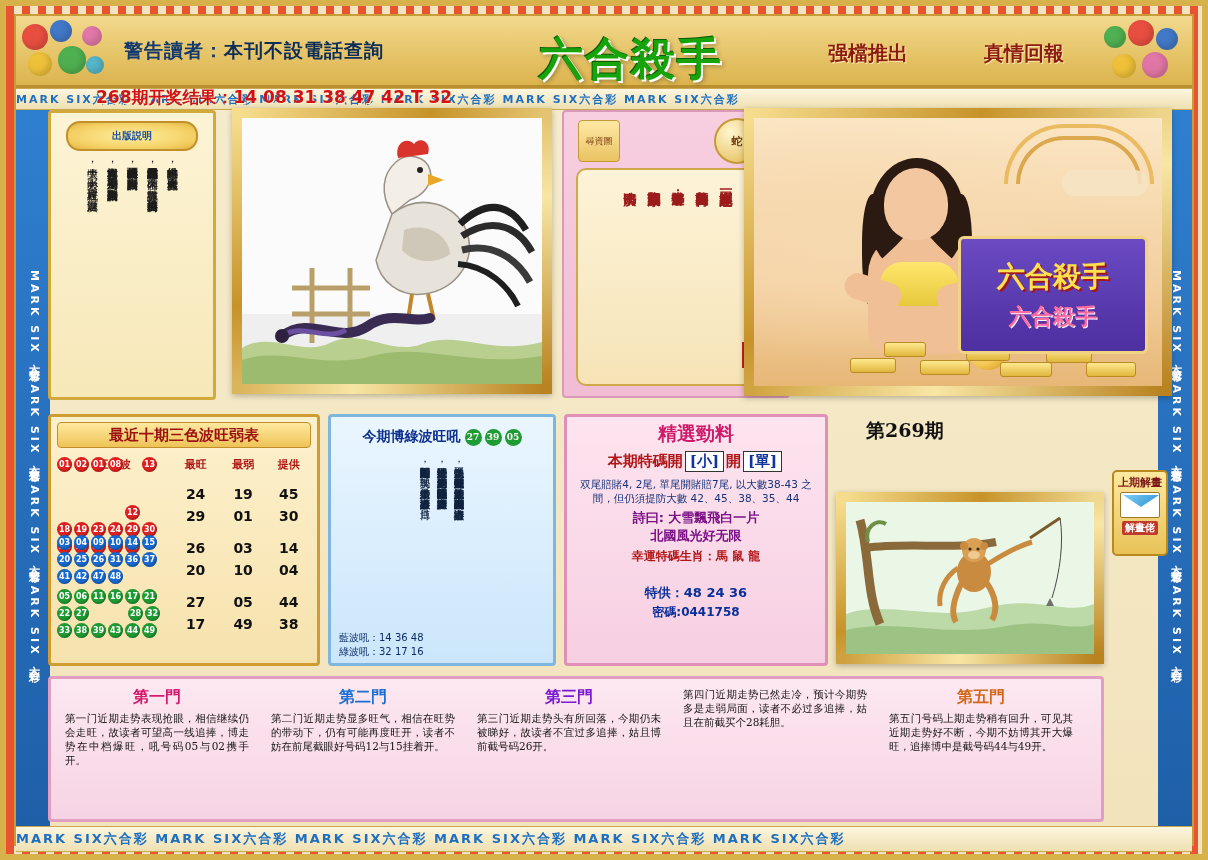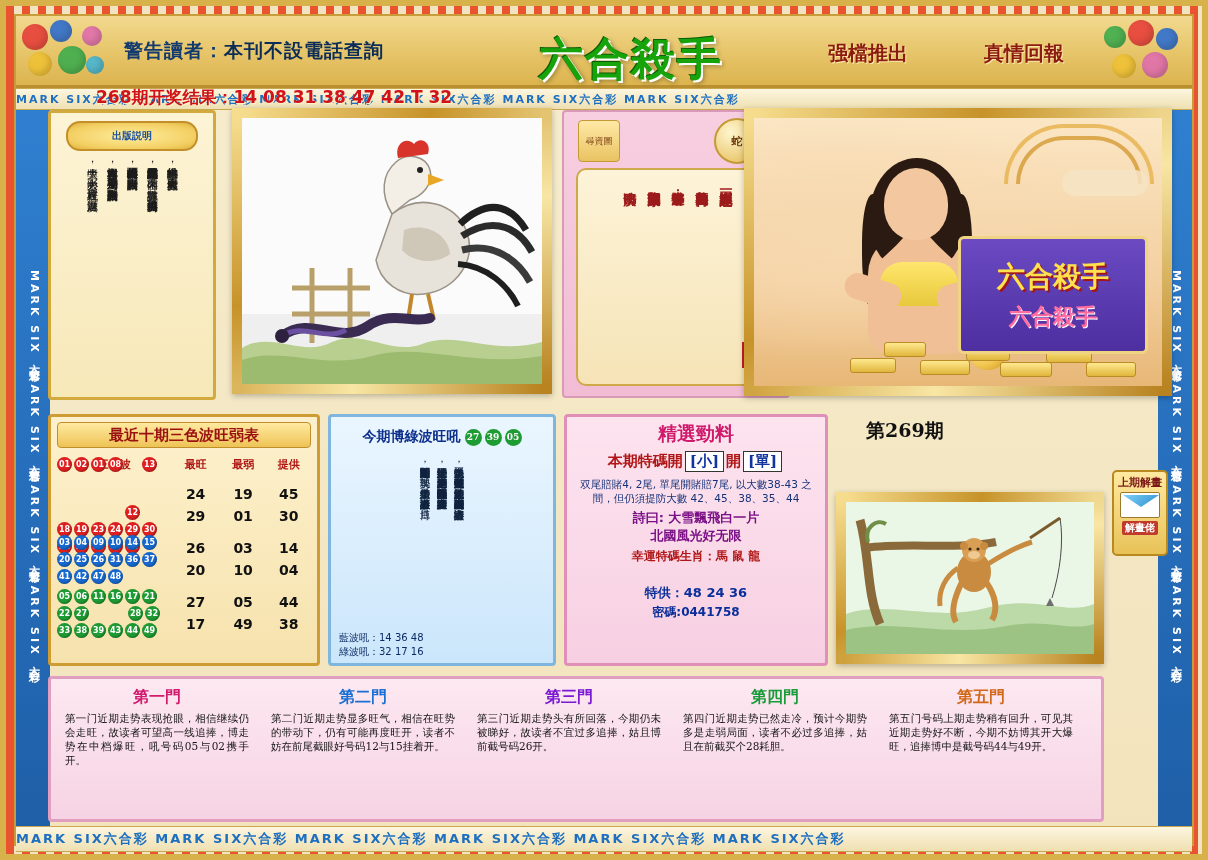--- a/index.html
+++ b/index.html
@@ -725,21 +725,20 @@
     </div>
     <div class="gate" style="left:212px">
       <div class="gate-title" style="color:#1a6fd2">第二門</div>
       <div class="gate-body">第二门近期走势显多旺气，相信在旺势的带动下，仍有可能再度旺开，读者不妨在前尾截眼好号码12与15挂着开。</div>
     </div>
     <div class="gate" style="left:418px">
       <div class="gate-title" style="color:#7a1ad2">第三門</div>
       <div class="gate-body">第三门近期走势头有所回落，今期仍未被睇好，故读者不宜过多追捧，姑且博前截号码26开。</div>
     </div>
     <div class="gate" style="left:624px">
-      <div class="gate-title" style="color:#1a9b3a">第四門</div>
       <div class="gate-body">第四门近期走势已然走冷，预计今期势多是走弱局面，读者不必过多追捧，姑且在前截买个28耗胆。</div>
     </div>
     <div class="gate" style="left:830px">
       <div class="gate-title" style="color:#d2691a">第五門</div>
       <div class="gate-body">第五门号码上期走势稍有回升，可见其近期走势好不断，今期不妨博其开大爆旺，追捧博中是截号码44与49开。</div>
     </div>
   </div>
 </div>
 
 </body></html>

